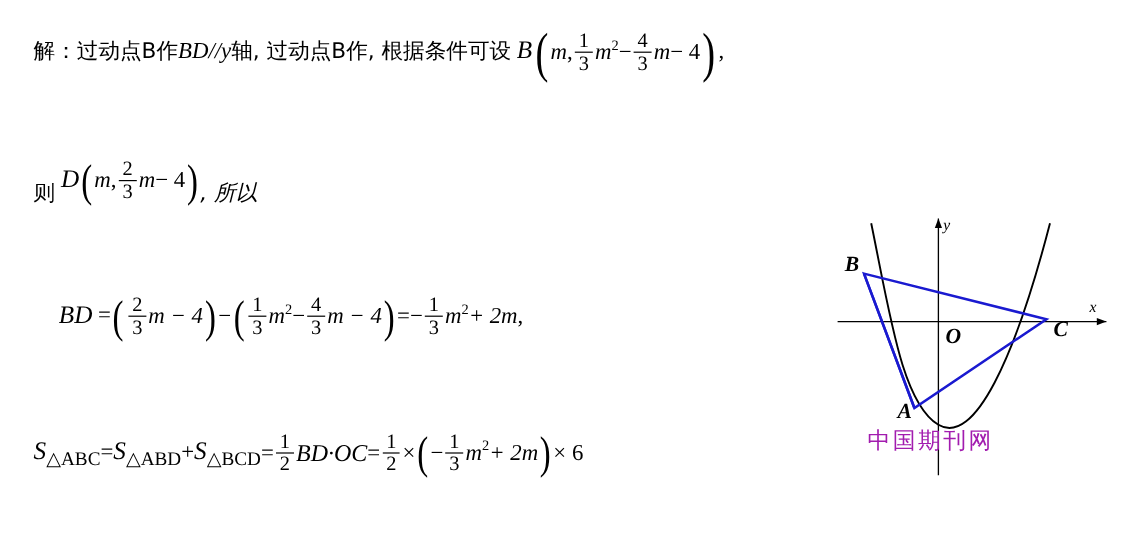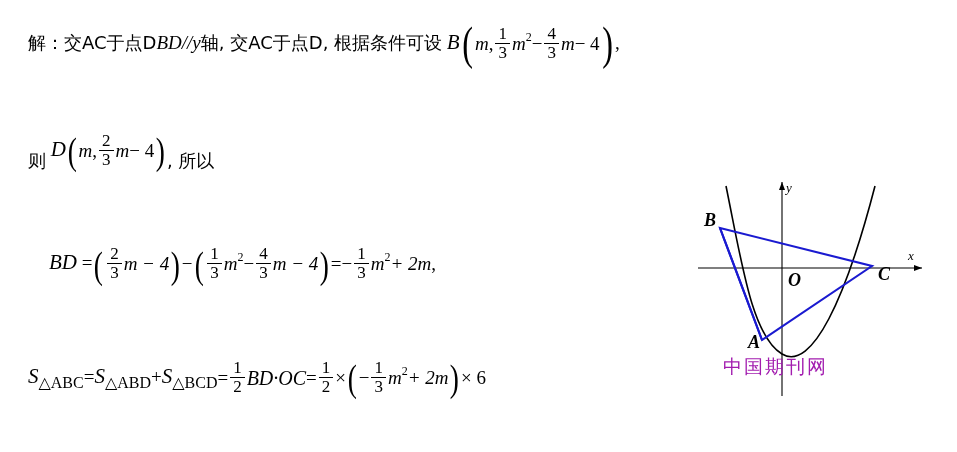--- a/index.html
+++ b/index.html
@@ -108,27 +108,27 @@
   }
 </style>
 </head>
 <body>
 
 <div class="page">
 
   <div class="text-col">
 
     <div class="line l1">
-      <span class="cn">解：交AC于点D</span><span class="it">BD//y</span><span class="cn">轴, 交AC于点D, 根据条件可设</span>
+      <span class="cn">解：过动点B作</span><span class="it">BD//y</span><span class="cn">轴, 过动点B作, 根据条件可设</span>
       <span class="it" style="font-size:21px;">B</span><span class="bigparen">(</span><span class="it inline-mid">m</span><span class="inline-mid">,</span><span class="frac"><span class="num">1</span><span class="den">3</span></span><span class="it inline-mid">m</span><span class="sup">2</span><span class="inline-mid">−</span><span class="frac"><span class="num">4</span><span class="den">3</span></span><span class="it inline-mid">m</span><span class="inline-mid">− 4</span><span class="bigparen">)</span><span>,</span>
     </div>
 
     <div class="line l2">
       <span class="cn" style="position:relative; top:12px;">则</span>
-      <span class="it" style="font-size:21px;">D</span><span class="medparen">(</span><span class="it inline-mid">m</span><span class="inline-mid">,</span><span class="frac"><span class="num">2</span><span class="den">3</span></span><span class="it inline-mid">m</span><span class="inline-mid">− 4</span><span class="medparen">)</span><span class="cn" style="position:relative; top:12px;">, 所以</span>
+      <span class="it" style="font-size:21px;">D</span><span class="medparen">(</span><span class="it inline-mid">m</span><span class="inline-mid">,</span><span class="frac"><span class="num">2</span><span class="den">3</span></span><span class="it inline-mid">m</span><span class="inline-mid">− 4</span><span class="medparen">)</span><span class="cn" style="position:relative; top:12px;font-style:italic;">, 所以</span>
     </div>
 
     <div class="line l3">
       <span class="it" style="font-size:21px;margin-left:21px;">BD</span>
       <span>=</span><span class="medparen">(</span><span class="frac"><span class="num">2</span><span class="den">3</span></span><span class="it inline-mid">m − 4</span><span class="medparen">)</span><span class="inline-mid">−</span><span class="medparen">(</span><span class="frac"><span class="num">1</span><span class="den">3</span></span><span class="it inline-mid">m</span><span class="sup">2</span><span class="inline-mid">−</span><span class="frac"><span class="num">4</span><span class="den">3</span></span><span class="it inline-mid">m − 4</span><span class="medparen">)</span><span class="inline-mid">=</span><span class="inline-mid">−</span><span class="frac"><span class="num">1</span><span class="den">3</span></span><span class="it inline-mid">m</span><span class="sup">2</span><span class="it inline-mid">+ 2m</span><span class="inline-mid">,</span>
     </div>
 
     <div class="line l4">
       <span class="it" style="font-size:21px;">S</span><span class="sub">△ABC</span><span>=</span><span class="it" style="font-size:21px;">S</span><span class="sub">△ABD</span><span>+</span><span class="it" style="font-size:21px;">S</span><span class="sub">△BCD</span><span class="inline-mid">=</span><span class="frac"><span class="num">1</span><span class="den">2</span></span><span class="it inline-mid" style="font-size:20px;">BD·OC</span><span class="inline-mid">=</span><span class="frac"><span class="num">1</span><span class="den">2</span></span><span class="inline-mid">×</span><span class="medparen">(</span><span class="inline-mid">−</span><span class="frac"><span class="num">1</span><span class="den">3</span></span><span class="it inline-mid">m</span><span class="sup">2</span><span class="it inline-mid">+ 2m</span><span class="medparen">)</span><span class="inline-mid">× 6</span>
     </div>

